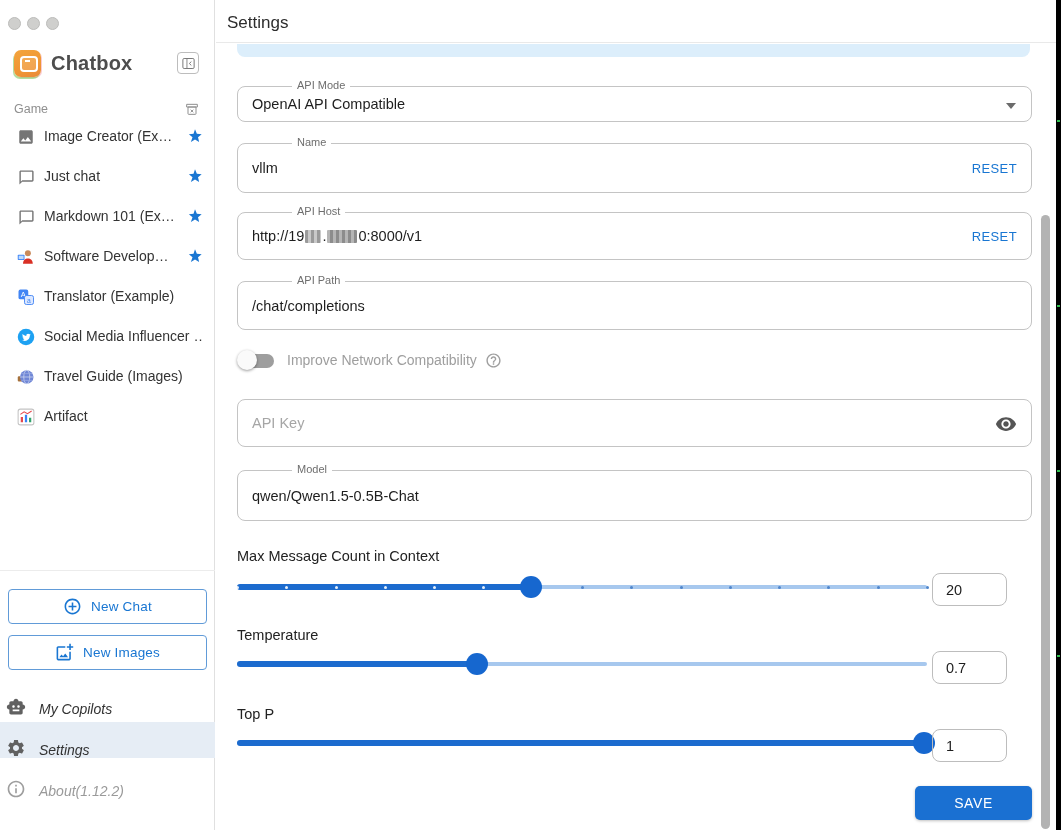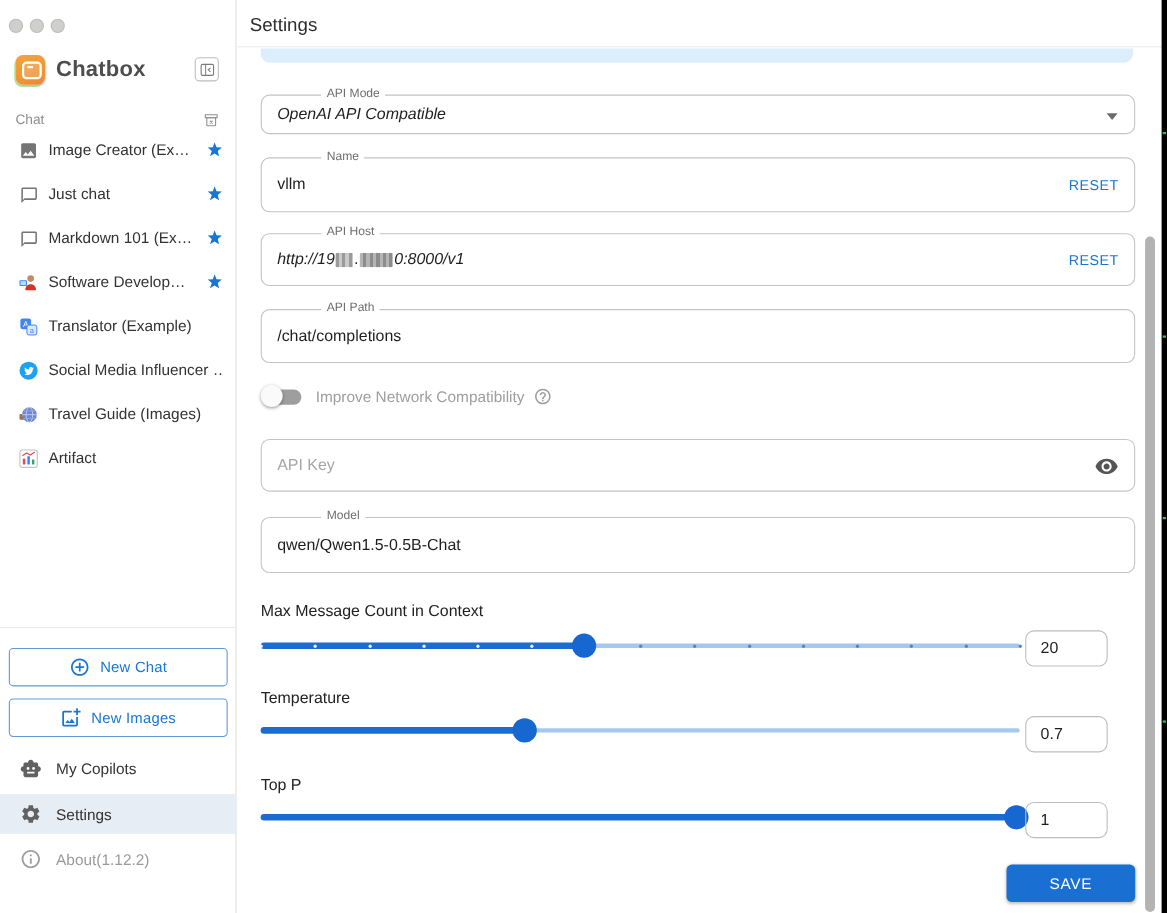--- a/index.html
+++ b/index.html
@@ -27,21 +27,21 @@
   .sessions { position:absolute; top:128px; left:0; width:215px; }
   .sess { height:40px; display:flex; align-items:flex-start; padding:0 12px 0 17px; }
   .sess .s-icon { width:18px; height:18px; flex:0 0 18px; display:flex; align-items:center; justify-content:center; }
   .sess .s-label { font-size:14px; color:#333; margin-left:9px; white-space:nowrap; overflow:hidden; flex:1; }
   .sess .s-star { width:16px; height:16px; flex:0 0 16px; margin-left:4px; }
   .side-divider { position:absolute; top:570px; left:0; width:215px; border-top:1px solid #ececec; }
   .side-btn { position:absolute; left:8px; width:199px; height:35px; border:1px solid #619bd8; border-radius:4px; background:#fff;
               display:flex; align-items:center; justify-content:center; gap:9px; color:#1976d2; font-size:13.5px; font-weight:500; letter-spacing:.2px; cursor:pointer; }
   .btn-newchat { top:589px; }
   .btn-newimages { top:635px; }
-  .bottom-row { position:absolute; left:0; width:215px; height:36px; display:flex; align-items:center; padding-left:18px; gap:13px; font-size:14px; color:#333; }
+  .bottom-row { position:absolute; left:0; width:215px; height:36px; display:flex; align-items:flex-end; padding-left:6px; gap:13px; font-size:14px; color:#333;font-style:italic; }
   .row-copilots { top:681px; }
   .row-settings { top:722px; background:#e6edf5; }
   .row-about { top:763px; color:#9a9a9a; }
 
   
   .main { position:absolute; left:216px; top:0; width:845px; height:830px; background:#fff; border-top-left-radius:8px; }
   .main-header { position:absolute; top:0; left:0; width:100%; height:43px; border-bottom:1px solid #e9e9e9; }
   .main-title { position:absolute; left:11px; top:13px; font-size:17px; font-weight:500; color:#2d2d2d; }
   .bluebar { position:absolute; top:44px; left:21px; width:793px; height:13px; background:#dceefb; border-radius:0 0 8px 8px; }
 
@@ -51,21 +51,21 @@
                    font-family:"Liberation Sans",sans-serif; font-size:14.5px; color:#1e1e1e; padding:0 40px 0 14px; }
   .field .fvalue::placeholder { color:#a6a6a6; opacity:1; }
   .f-apimode { top:86px; height:36px; }
   .f-name { top:143px; height:50px; }
   .f-apihost { top:212px; height:48px; }
   .f-apipath { top:281px; height:49px; }
   .f-apikey { top:399px; height:48px; }
   .f-model { top:470px; height:51px; }
   .reset-link { position:absolute; right:14px; top:50%; transform:translateY(-50%); color:#1976d2; font-size:13px; letter-spacing:.4px; cursor:pointer; }
   .dd-arrow { position:absolute; right:15px; top:16px; width:0; height:0; border-left:5px solid transparent; border-right:5px solid transparent; border-top:6px solid #6b6b6b; }
-  .host-text { position:absolute; left:14px; top:0; height:100%; display:flex; align-items:center; font-size:14.5px; color:#1e1e1e;font-style:italic; }
+  .host-text { position:absolute; left:14px; top:0; height:100%; display:flex; align-items:center; font-size:14.5px; color:#1e1e1e; }
   .px { display:inline-block; height:13px; border-radius:1px; margin:0 1px;
         background-image:repeating-linear-gradient(90deg,#9a9a9a 0 3px,#c9c9c9 3px 6px),repeating-linear-gradient(0deg,rgba(80,80,80,.55) 0 3px,rgba(190,190,190,.45) 3px 6px); }
   .px1 { width:16px; } .px2 { width:30px; background-image:repeating-linear-gradient(90deg,#b5b5b5 0 3px,#8c8c8c 3px 6px),repeating-linear-gradient(0deg,rgba(120,120,120,.5) 0 3px,rgba(210,210,210,.5) 3px 6px); }
   .eye-btn { position:absolute; right:14px; top:13px; width:22px; height:22px; cursor:pointer; }
 
   .toggle-row { position:absolute; top:348px; left:21px; height:24px; display:flex; align-items:center; gap:8px; }
   .switch { position:relative; width:40px; height:24px; margin-right:2px; cursor:pointer; }
   .switch .track { position:absolute; left:4px; top:6px; width:33px; height:14px; border-radius:7px; background:#9e9e9e; }
   .switch .thumb { position:absolute; left:0px; top:2px; width:20px; height:20px; border-radius:50%; background:#fafafa; box-shadow:0 1px 3px rgba(0,0,0,.4); }
   .toggle-label { font-size:14px; color:#9e9e9e; }
@@ -111,21 +111,21 @@
       <span class="collapse-btn">
         <svg width="15" height="15" viewBox="0 0 24 24">
           <rect x="3" y="4" width="18" height="16" rx="2" fill="none" stroke="#7a7a7a" stroke-width="1.6"></rect>
           <line x1="9.5" y1="4" x2="9.5" y2="20" stroke="#7a7a7a" stroke-width="1.4"></line>
           <path d="M16.5 9l-3.2 3 3.2 3" fill="none" stroke="#7a7a7a" stroke-width="1.6"></path>
         </svg>
       </span>
     </div>
 
     <div class="section-row">
-      <span class="section-label">Chat</span>
+      <span class="section-label">Game</span>
       <svg width="16" height="16" viewBox="0 0 24 24">
         <path d="M4 5h16v4H4z" fill="none" stroke="#8f8f8f" stroke-width="1.5"></path>
         <path d="M6 9h12v10a1 1 0 0 1-1 1H7a1 1 0 0 1-1-1z" fill="none" stroke="#8f8f8f" stroke-width="1.5"></path>
         <path d="M10 13l4 4m0-4l-4 4" stroke="#8f8f8f" stroke-width="1.4"></path>
       </svg>
     </div>
 
     <div class="sessions">
 
       <div class="sess">

